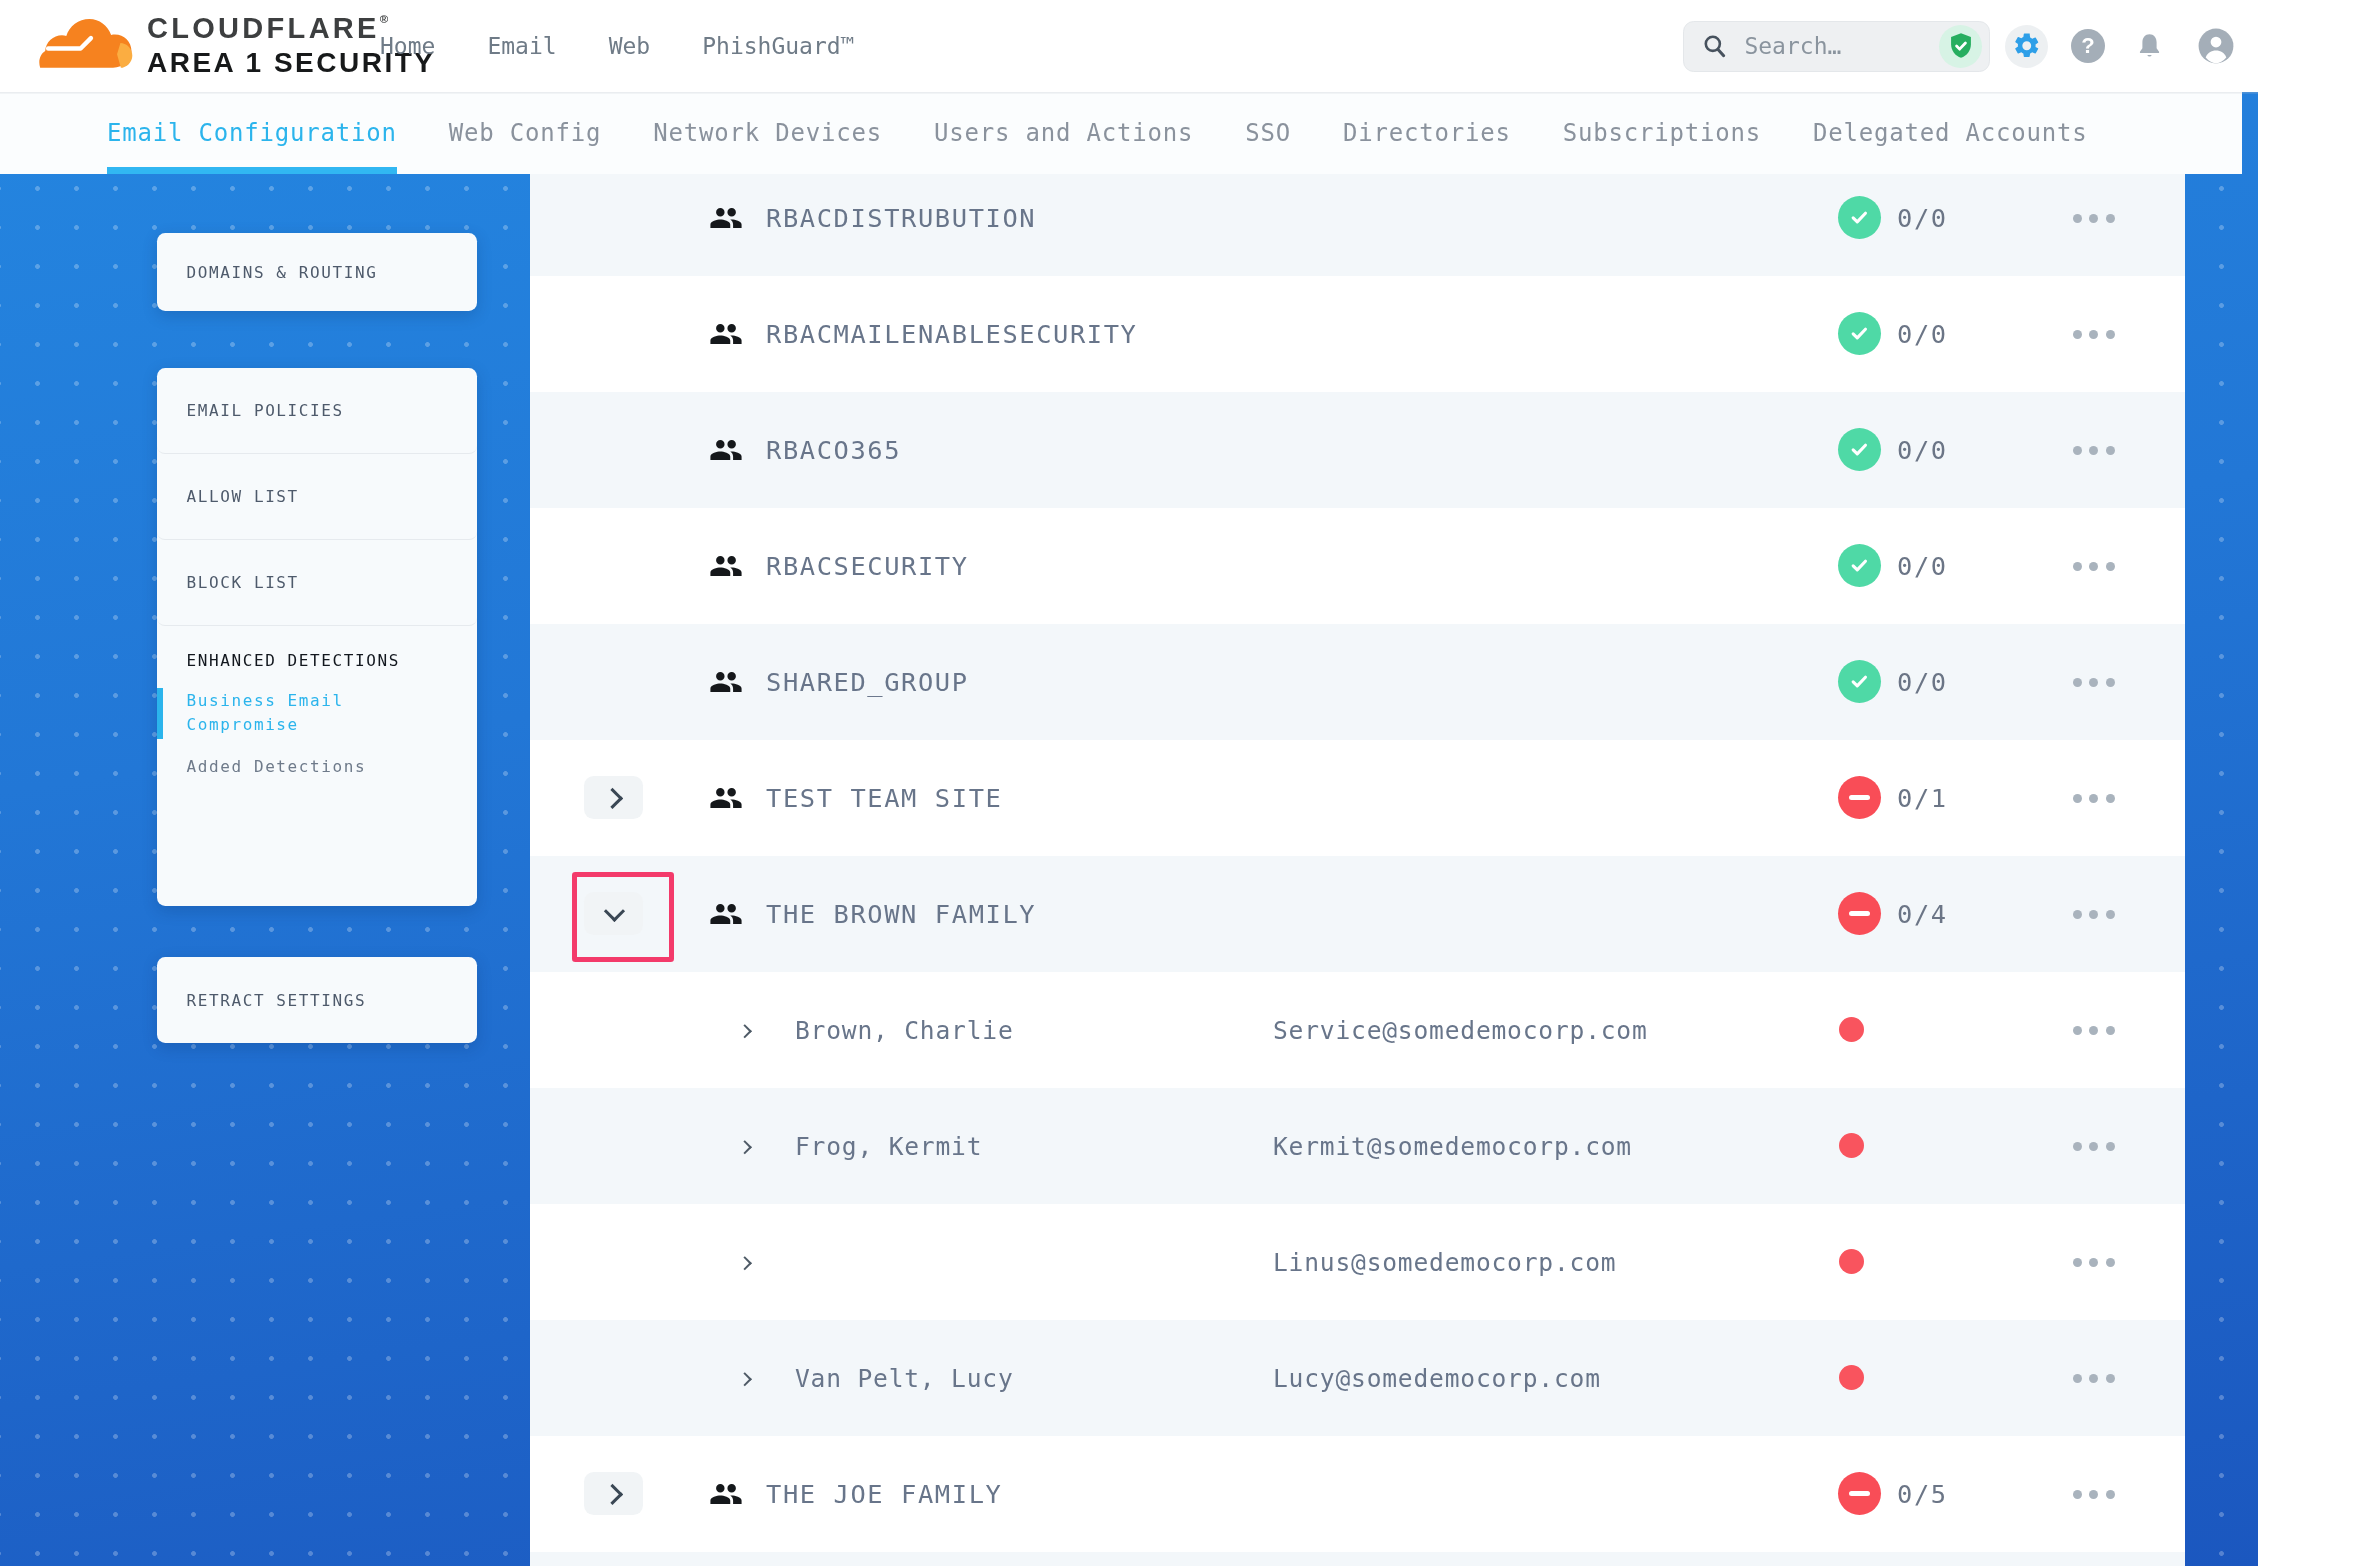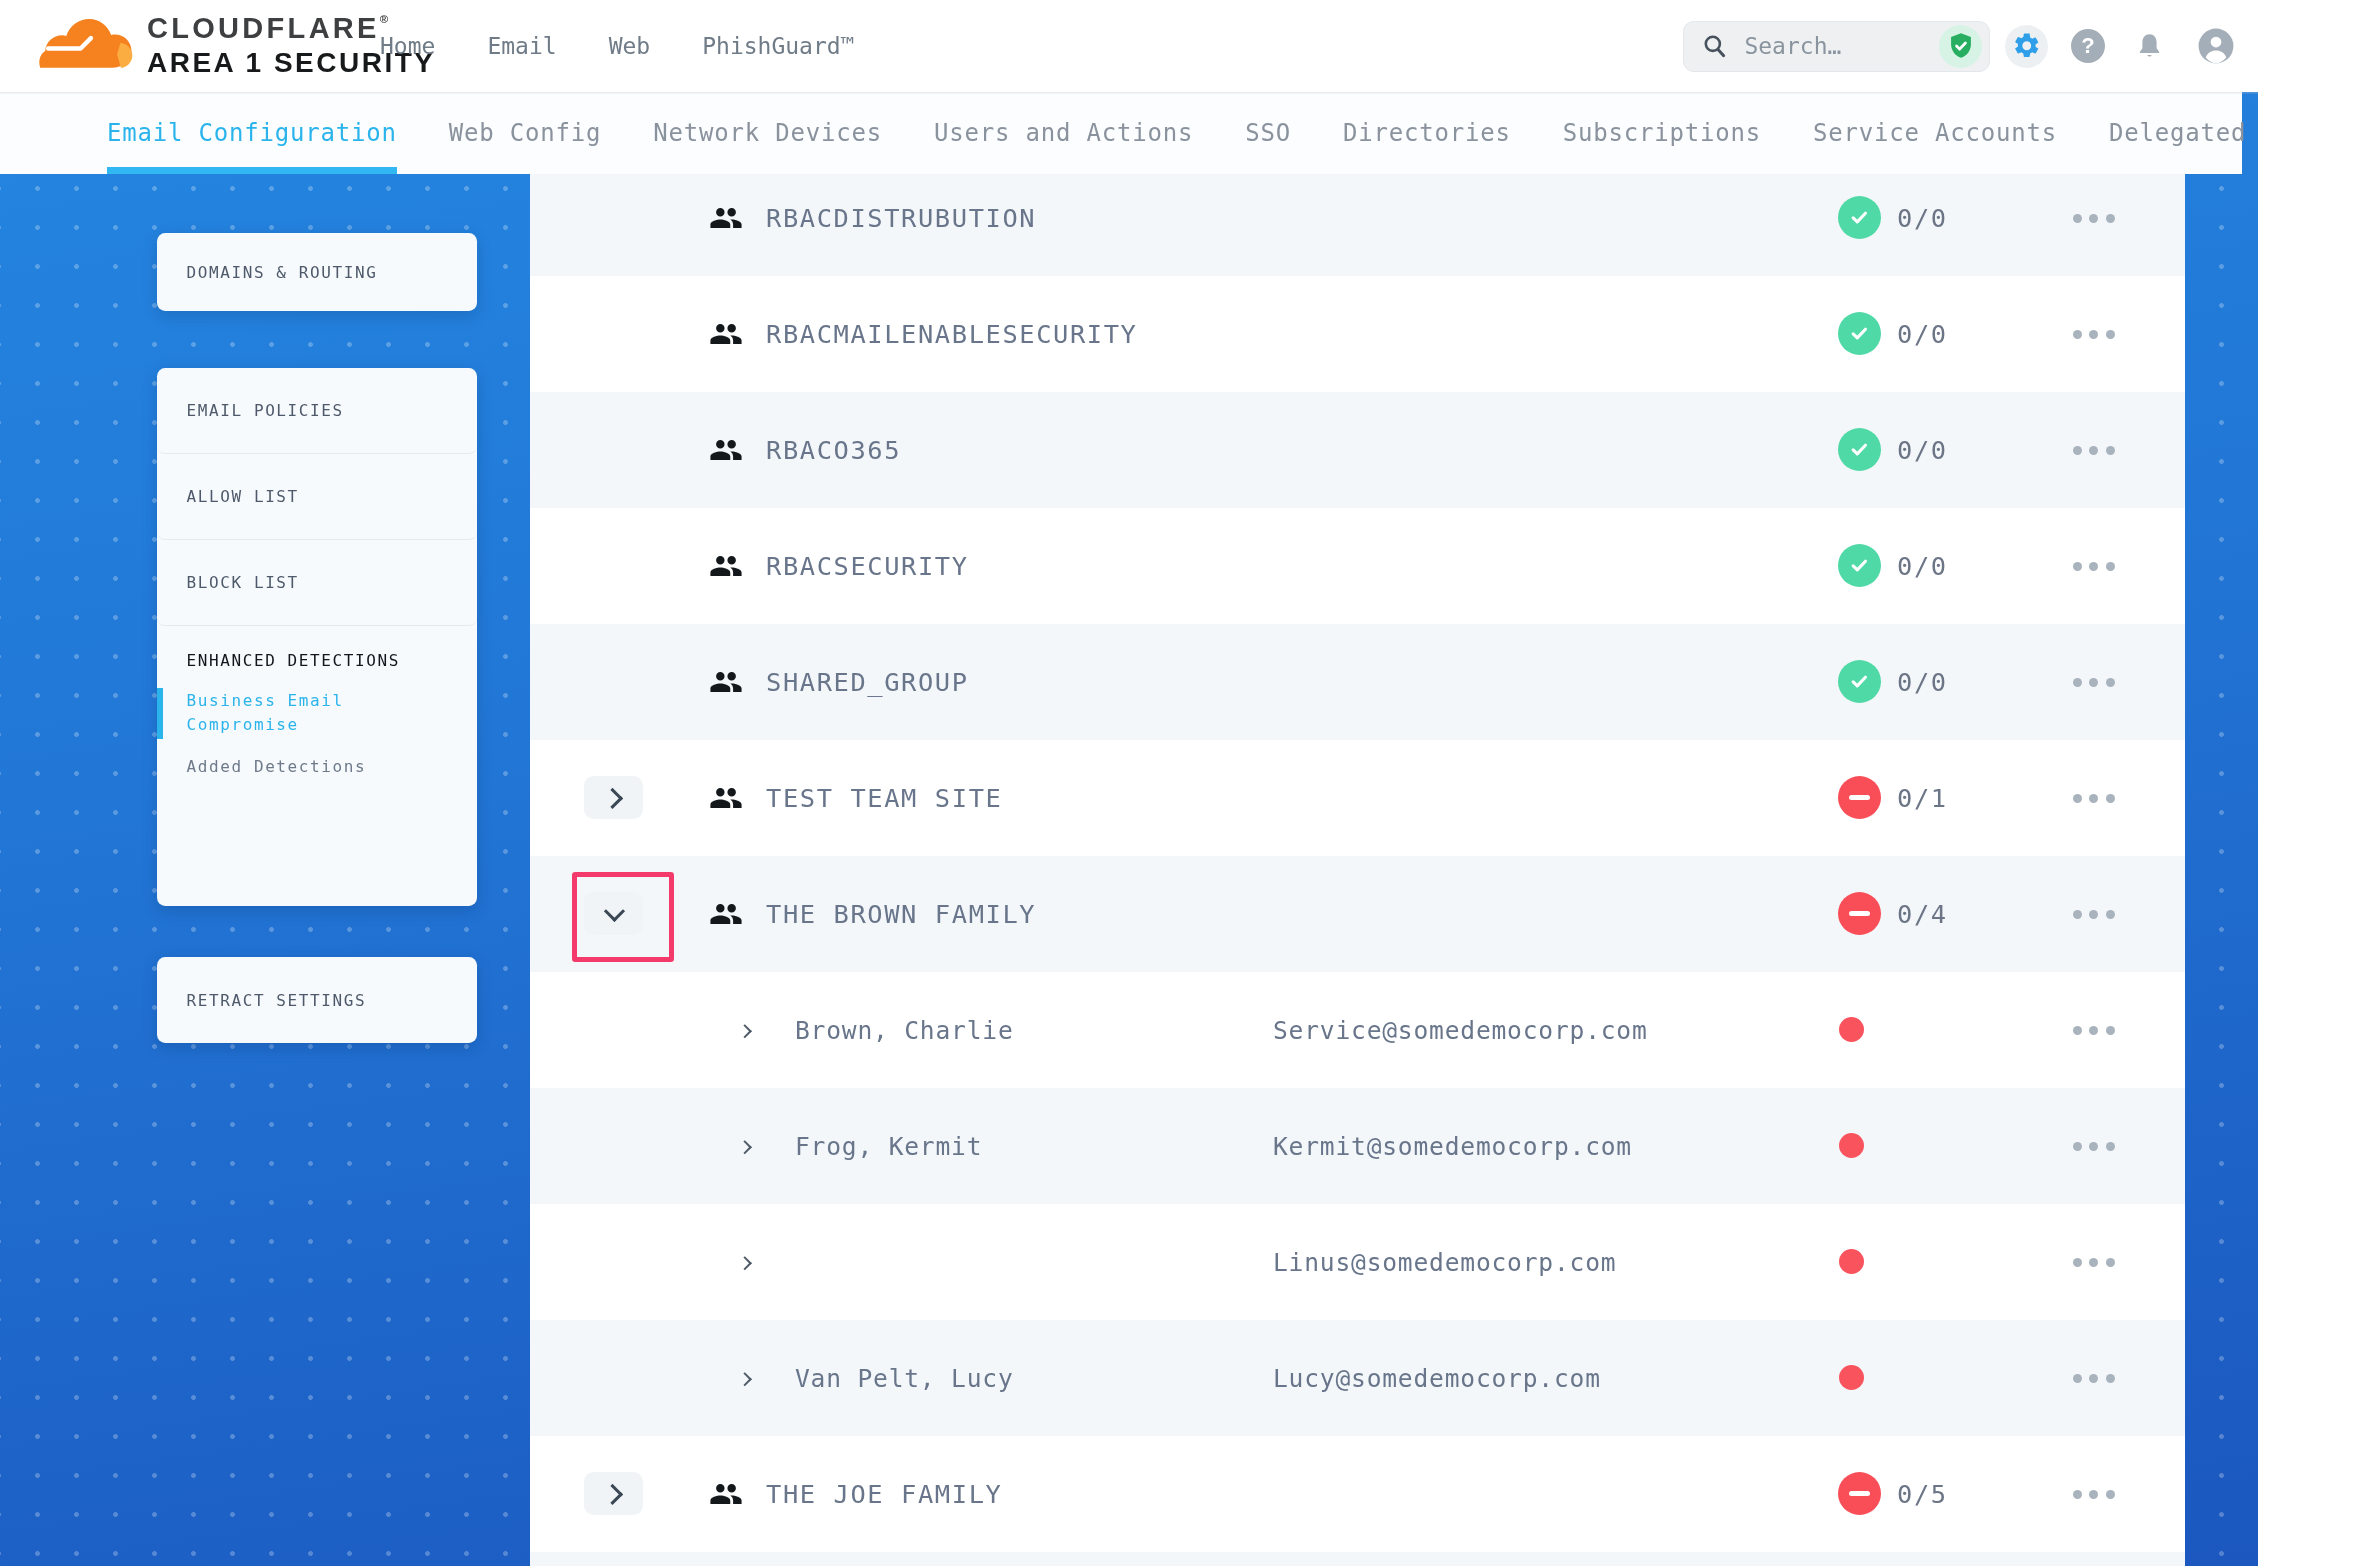--- a/index.html
+++ b/index.html
@@ -166,21 +166,20 @@
   </div>
 
   <div class="subnav">
       <div class="tab active">Email Configuration</div>
       <div class="tab">Web Config</div>
       <div class="tab">Network Devices</div>
       <div class="tab">Users and Actions</div>
       <div class="tab">SSO</div>
       <div class="tab">Directories</div>
       <div class="tab">Subscriptions</div>
-      <div class="tab">Service Accounts</div>
       <div class="tab">Delegated Accounts</div>
     </div>
 
   <div class="card card-domains">
     <div class="side-item single">DOMAINS &amp; ROUTING</div>
   </div>
 
   <div class="card card-policies">
     <div class="side-item bordered">EMAIL POLICIES</div>
     <div class="side-item bordered">ALLOW LIST</div>

